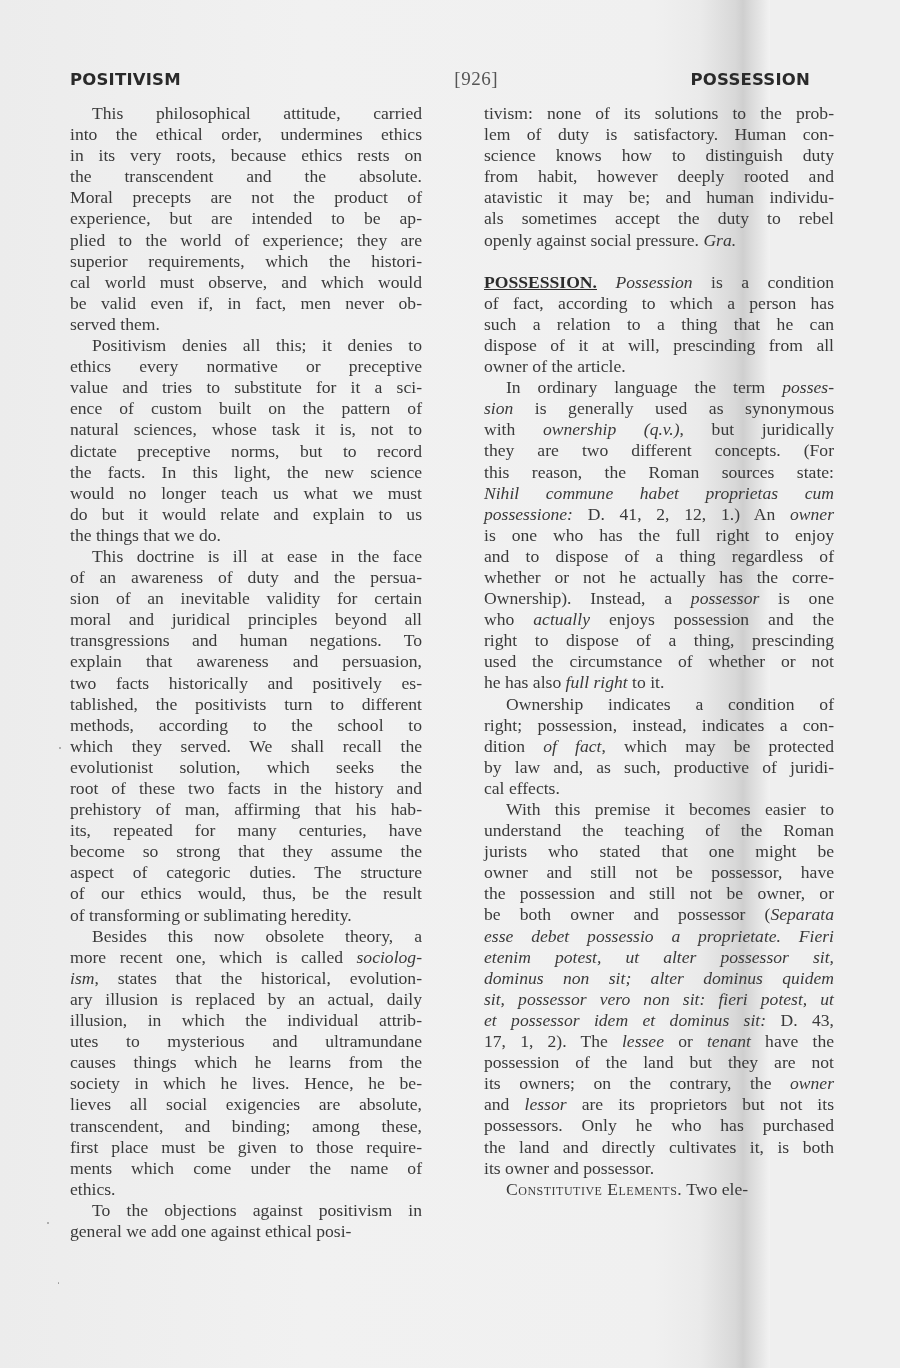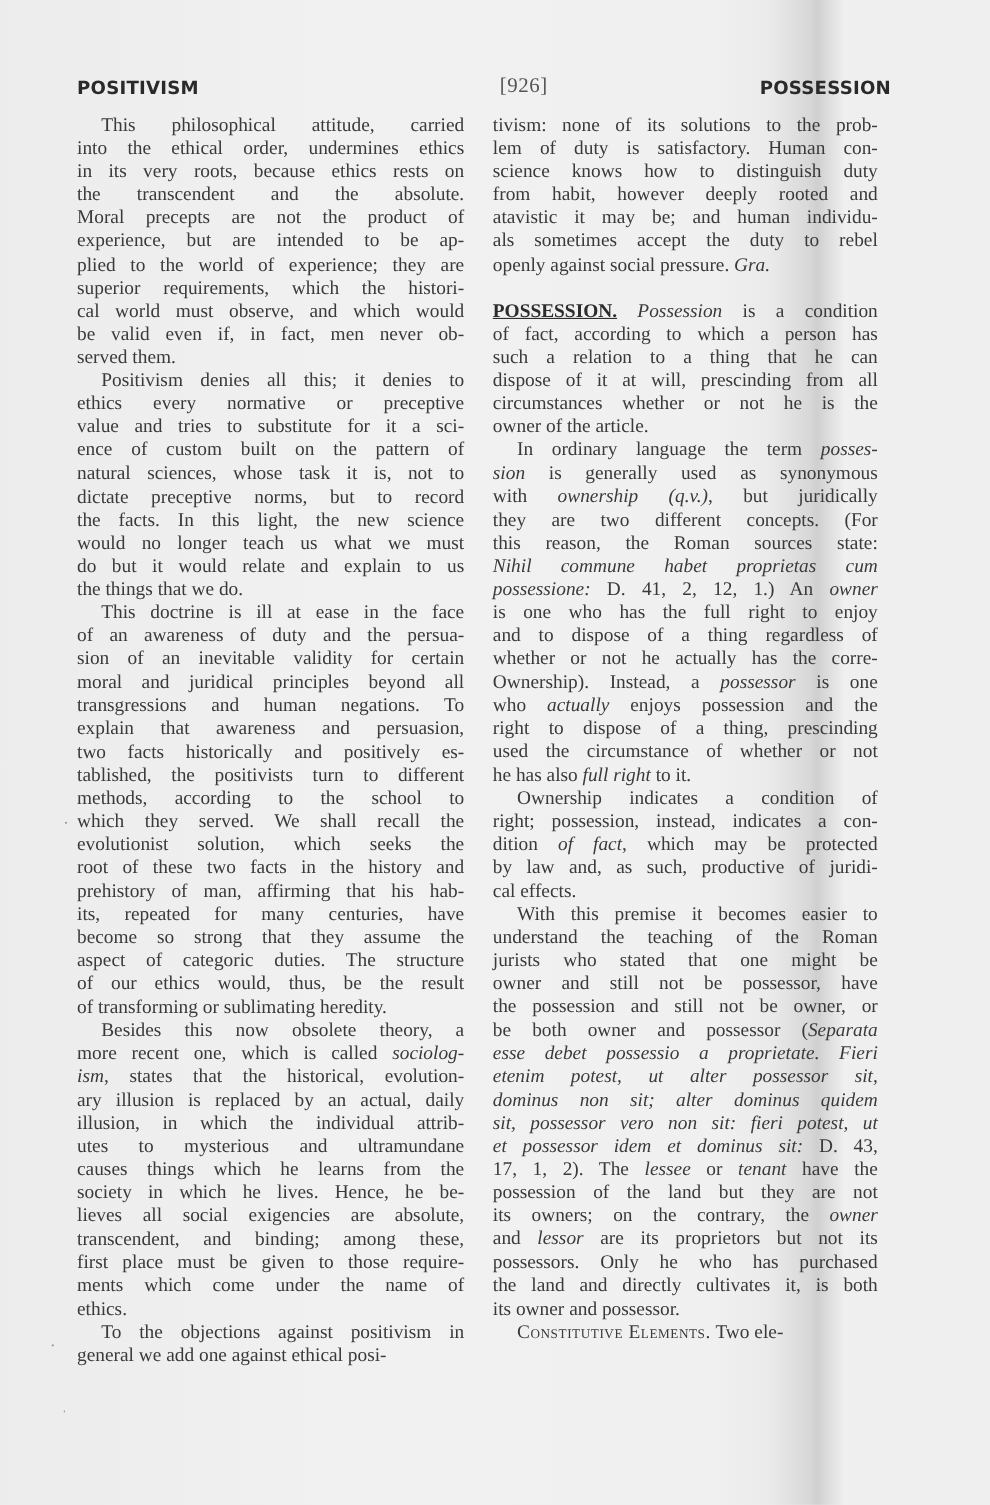--- a/index.html
+++ b/index.html
@@ -26,21 +26,21 @@
   .rh-right { right: 0; }
   .rh-center {
     position: absolute; left: 350px; top: 0; width: 50px; text-align: right;
     font-size: 19px; color: #555; letter-spacing: 0.5px; margin-left: 28px;
   }
   .col {
     position: absolute; top: 103px; width: 352px;
     font-size: 17.6px; line-height: 21.1px;
   }
   .col-left { left: 70px; }
-  .col-right { left: 448px; width: 350px; }
+  .col-right { left: 484px; width: 350px; }
   .line {
     display: block; height: 21.1px; white-space: nowrap;
     text-align: justify; text-align-last: justify;
   }
   .line.last { text-align-last: left; }
   .line.indent { padding-left: 22px; }
   .gap { display: block; height: 21px; }
   .i { font-style: italic; }
   .b { font-weight: bold; color: #2c2c2c; text-decoration: underline; }
   .sc { font-variant: small-caps; letter-spacing: 0.5px; }
@@ -131,21 +131,20 @@
         <span class="line">atavistic it may be; and human individu-</span>
         <span class="line">als sometimes accept the duty to rebel</span>
         <span class="line last">openly against social pressure. <span class="i">Gra.</span></span>
       </div>
       <span class="gap"></span>
       <div>
         <span class="line"><span class="b">POSSESSION.</span> <span class="i">Possession</span> is a condition</span>
         <span class="line">of fact, according to which a person has</span>
         <span class="line">such a relation to a thing that he can</span>
         <span class="line">dispose of it at will, prescinding from all</span>
-        <span class="line">circumstances whether or not he is the</span>
         <span class="line last">owner of the article.</span>
       </div>
       <div>
         <span class="line indent">In ordinary language the term <span class="i">posses-</span></span>
         <span class="line"><span class="i">sion</span> is generally used as synonymous</span>
         <span class="line">with <span class="i">ownership (q.v.)</span>, but juridically</span>
         <span class="line">they are two different concepts. (For</span>
         <span class="line">this reason, the Roman sources state:</span>
         <span class="line"><span class="i">Nihil commune habet proprietas cum</span></span>
         <span class="line"><span class="i">possessione:</span> D. 41, 2, 12, 1.) An <span class="i">owner</span></span>

